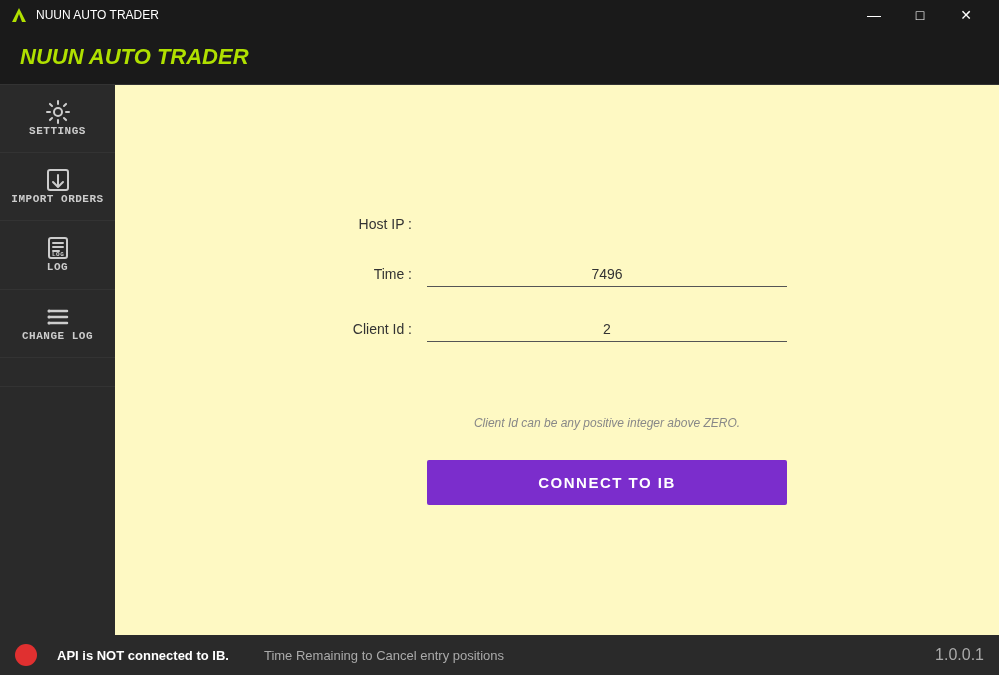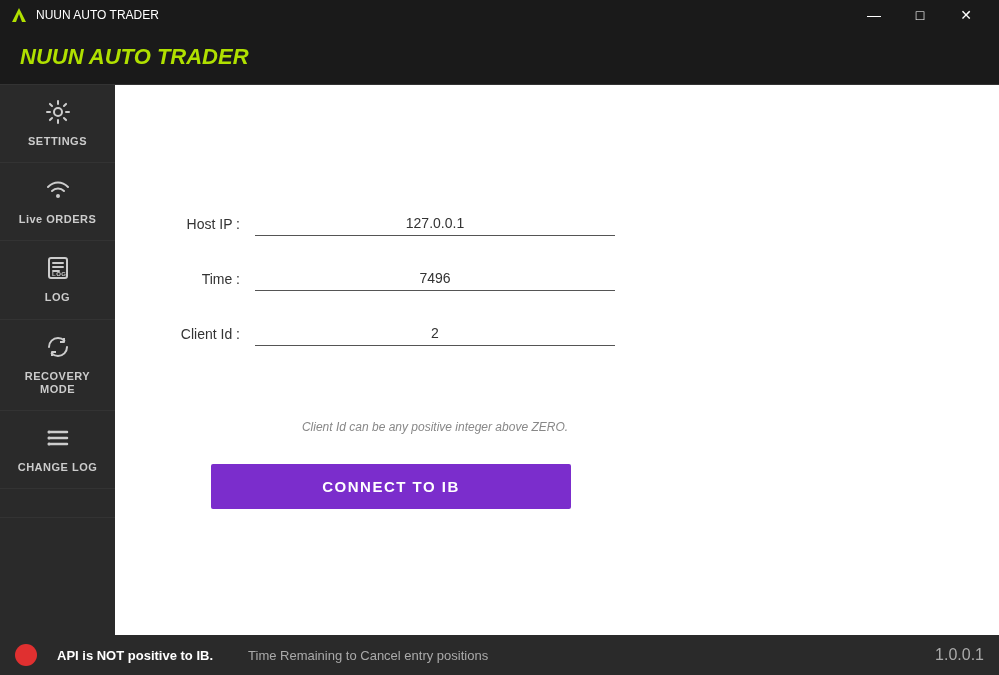--- a/index.html
+++ b/index.html
@@ -92,37 +92,38 @@
       align-items: center;
       justify-content: space-between;
       padding: 14px 8px;
       cursor: pointer;
       border-bottom: 1px solid #333;
       color: #cccccc;
       font-size: 11px;
       font-weight: 600;
       text-align: center;
       letter-spacing: 0.5px;
-      gap: 10px;
+      gap: 0;
+      font-family: Liberation Mono, monospace;
     }
     .sidebar-item .icon {
       font-size: 22px;
       color: #cccccc;
     }
     .sidebar-item-label {
       line-height: 1.2;
     }
 
     
     .content-area {
       flex: 1;
-      background: #ffffff;
-      display: flex;
-      flex-direction: column;
-      align-items: flex-start;
+      background: #fef9c3;
+      display: flex;
+      flex-direction: column;
+      align-items: center;
       justify-content: center;
       padding: 40px;
     }
 
     .form-container {
       display: flex;
       flex-direction: column;
       align-items: flex-start;
       width: 460px;
       gap: 0;
@@ -172,21 +173,21 @@
       width: 360px;
       height: 45px;
       background: #7b2dcc;
       border: none;
       color: #ffffff;
       font-size: 15px;
       font-weight: bold;
       letter-spacing: 1.5px;
       cursor: pointer;
       border-radius: 2px;
-      margin-left: 56px;
+      margin-left: 100px;
     }
 
     
     .status-bar {
       height: 40px;
       background: #2a2a2a;
       display: flex;
       align-items: center;
       padding: 0 15px;
       gap: 20px;
@@ -248,55 +249,43 @@
     <div class="sidebar-item">
       <span class="icon">
         <svg width="26" height="26" viewBox="0 0 26 26" fill="none">
           <circle cx="13" cy="13" r="4" stroke="#ccc" stroke-width="2"></circle>
           <path d="M13 2v3M13 21v3M2 13h3M21 13h3M4.93 4.93l2.12 2.12M18.95 18.95l2.12 2.12M4.93 21.07l2.12-2.12M18.95 7.05l2.12-2.12" stroke="#ccc" stroke-width="2" stroke-linecap="round"></path>
         </svg>
       </span>
       <span class="sidebar-item-label">SETTINGS</span>
     </div>
 
-
     <div class="sidebar-item">
       <span class="icon">
         <svg width="26" height="26" viewBox="0 0 26 26" fill="none">
-          <circle cx="13" cy="19" r="2" fill="#ccc"></circle>
-          <path d="M7 14c1.6-1.6 3.8-2.5 6-2.5s4.4.9 6 2.5" stroke="#ccc" stroke-width="2" stroke-linecap="round"></path>
-          <path d="M3 10c2.8-2.8 6.6-4.5 10-4.5s7.2 1.7 10 4.5" stroke="#ccc" stroke-width="2" stroke-linecap="round"></path>
+          <rect x="3" y="3" width="20" height="20" rx="2" stroke="#ccc" stroke-width="2"></rect>
+          <path d="M13 8v10M8 15l5 5 5-5" stroke="#ccc" stroke-width="2" stroke-linecap="round" stroke-linejoin="round"></path>
         </svg>
       </span>
-      <span class="sidebar-item-label">Live ORDERS</span>
-    </div>
+      <span class="sidebar-item-label">IMPORT ORDERS</span>
+    </div>
+
 
 
     <div class="sidebar-item">
       <span class="icon">
         <svg width="26" height="26" viewBox="0 0 26 26" fill="none">
           <rect x="4" y="3" width="18" height="20" rx="2" stroke="#ccc" stroke-width="2"></rect>
           <path d="M8 8h10M8 12h10M8 16h6" stroke="#ccc" stroke-width="2" stroke-linecap="round"></path>
           <text x="7" y="21" font-size="6" fill="#ccc">LOG</text>
         </svg>
       </span>
       <span class="sidebar-item-label">LOG</span>
     </div>
 
-    <div class="sidebar-item">
-      <span class="icon">
-        <svg width="26" height="26" viewBox="0 0 26 26" fill="none">
-          <path d="M4 13a9 9 0 0 1 9-9 9 9 0 0 1 6.36 2.64" stroke="#ccc" stroke-width="2" stroke-linecap="round"></path>
-          <path d="M22 13a9 9 0 0 1-9 9 9 9 0 0 1-6.36-2.64" stroke="#ccc" stroke-width="2" stroke-linecap="round"></path>
-          <polyline points="19,4 19,8 15,8" stroke="#ccc" stroke-width="2" stroke-linejoin="round"></polyline>
-          <polyline points="7,22 7,18 11,18" stroke="#ccc" stroke-width="2" stroke-linejoin="round"></polyline>
-        </svg>
-      </span>
-      <span class="sidebar-item-label">RECOVERY MODE</span>
-    </div>
 
     <div class="sidebar-item">
       <span class="icon">
         <svg width="26" height="26" viewBox="0 0 26 26" fill="none">
           <path d="M4 7h18M4 13h18M4 19h18" stroke="#ccc" stroke-width="2.5" stroke-linecap="round"></path>
           <circle cx="4" cy="7" r="1.5" fill="#ccc"></circle>
           <circle cx="4" cy="13" r="1.5" fill="#ccc"></circle>
           <circle cx="4" cy="19" r="1.5" fill="#ccc"></circle>
         </svg>
       </span>
@@ -308,21 +297,20 @@
       
     </div>
 
   </div>
 
   <div class="content-area">
     <div class="form-container">
 
       <div class="form-row">
         <span class="form-label">Host IP :</span>
-        <input class="form-input" type="text" value="127.0.0.1" style="">
       </div>
 
       <div class="form-row">
         <span class="form-label">Time :</span>
         <input class="form-input" type="text" value="7496" style="">
       </div>
 
       <div class="form-row">
         <span class="form-label">Client Id :</span>
         <input class="form-input" type="text" value="2" style="">
@@ -331,16 +319,16 @@
       <div class="hint-text">Client Id can be any positive integer above ZERO.</div>
 
       <button class="connect-btn">CONNECT TO IB</button>
     </div>
   </div>
 
 </div>
 
 <div class="status-bar">
   <div class="status-dot"></div>
-  <span class="status-text">API is NOT positive to IB.</span>
+  <span class="status-text">API is NOT connected to IB.</span>
   <span class="status-time">Time Remaining to Cancel entry positions</span>
   <span class="version-text">1.0.0.1</span>
 </div>
 
 </body></html>

